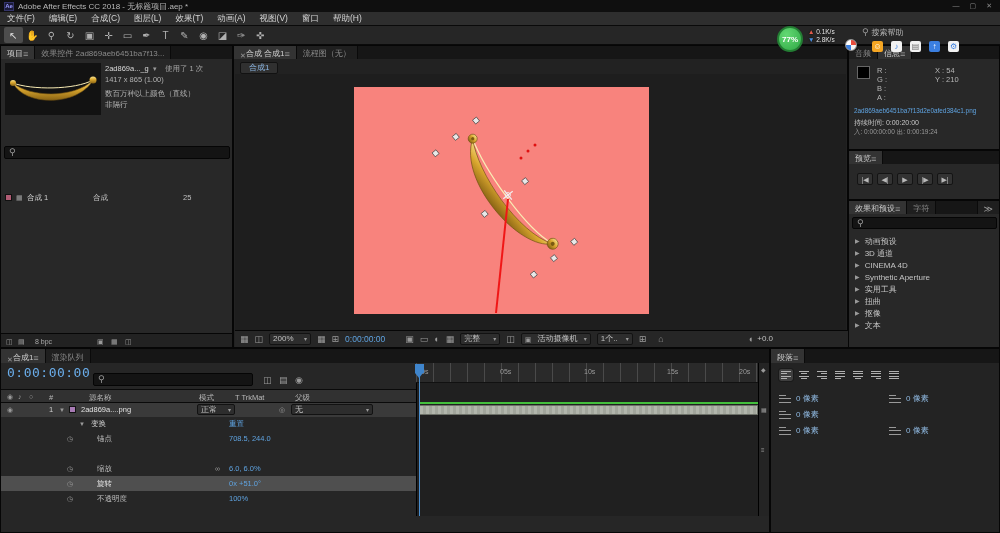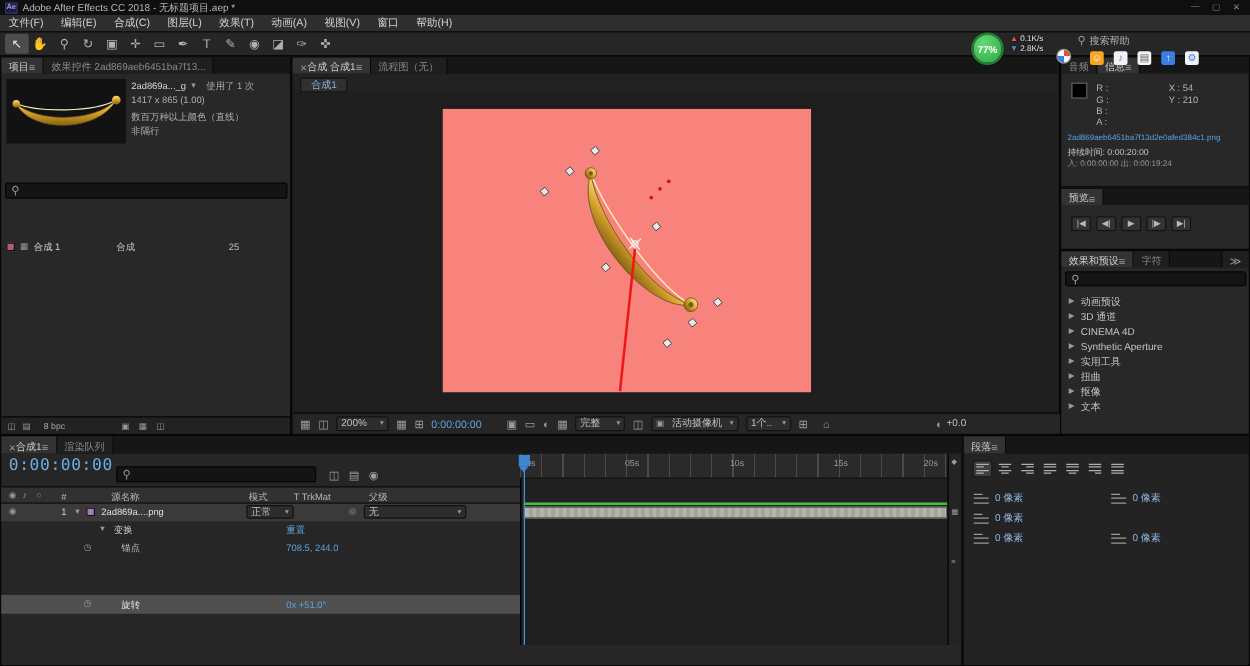--- a/index.html
+++ b/index.html
@@ -422,25 +422,36 @@
       <i class="ic t" style="left:78px;top:4px;font-size:6px">▼</i>
       <span class="t" style="left:90px;top:3px;font-size:7.5px;color:#cfcfcf">变换</span>
       <span class="t blue" style="left:228px;top:3px;font-size:7.5px">重置</span>
     </div>
 
     <div class="prop" style="top:82px">
       <i class="ic t" style="left:66px;top:4px;font-size:7px">◷</i>
       <span class="t" style="left:96px;top:4px;font-size:7.5px;color:#bdbdbd">锚点</span>
       <span class="t blue" style="left:228px;top:4px;font-size:7.5px">708.5, 244.0</span>
     </div>
+    <div class="prop" style="top:112px">
+      <i class="ic t" style="left:66px;top:4px;font-size:7px">◷</i>
+      <span class="t" style="left:96px;top:4px;font-size:7.5px;color:#bdbdbd">缩放</span>
+      <i class="ic t" style="left:214px;top:4px;font-size:7px">∞</i>
+      <span class="t blue" style="left:228px;top:4px;font-size:7.5px">6.0, 6.0%</span>
+    </div>
     <div class="prop sel" style="top:127px">
       <i class="ic t" style="left:66px;top:4px;font-size:7px">◷</i>
       <span class="t" style="left:96px;top:4px;font-size:7.5px;color:#e6e6e6">旋转</span>
       <span class="t blue" style="left:228px;top:4px;font-size:7.5px">0x +51.0°</span>
     </div>
+    <div class="prop" style="top:142px">
+      <i class="ic t" style="left:66px;top:4px;font-size:7px">◷</i>
+      <span class="t" style="left:96px;top:4px;font-size:7.5px;color:#bdbdbd">不透明度</span>
+      <span class="t blue" style="left:228px;top:4px;font-size:7.5px">100%</span>
+    </div>
 
     <div class="ph-handle" style="left:414px;top:15px"></div>
     <div class="ph-line" style="left:418px;top:15px;height:152px"></div>
 
     <div class="t" style="left:757px;top:14px;width:11px;height:153px;background:#242424;border-left:1px solid #000">
       <i class="ic t" style="left:2px;top:4px;font-size:6px">◆</i>
       <i class="ic t" style="left:2px;top:44px;font-size:6px">▦</i>
       <i class="ic t" style="left:2px;top:84px;font-size:6px">≡</i>
     </div>
 

